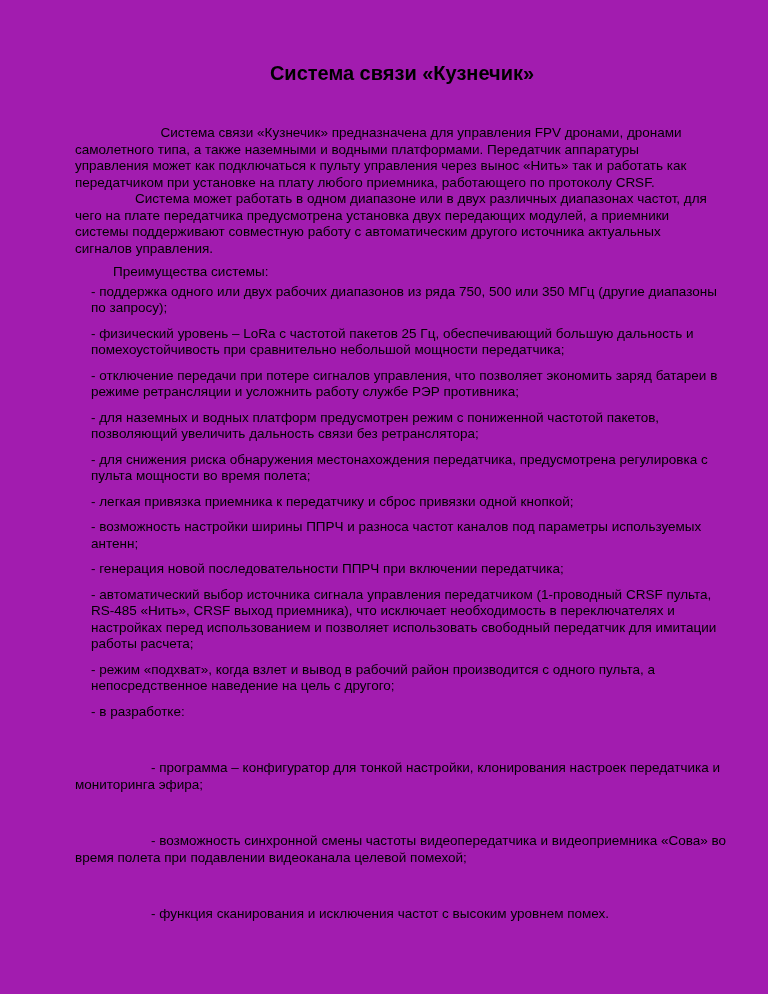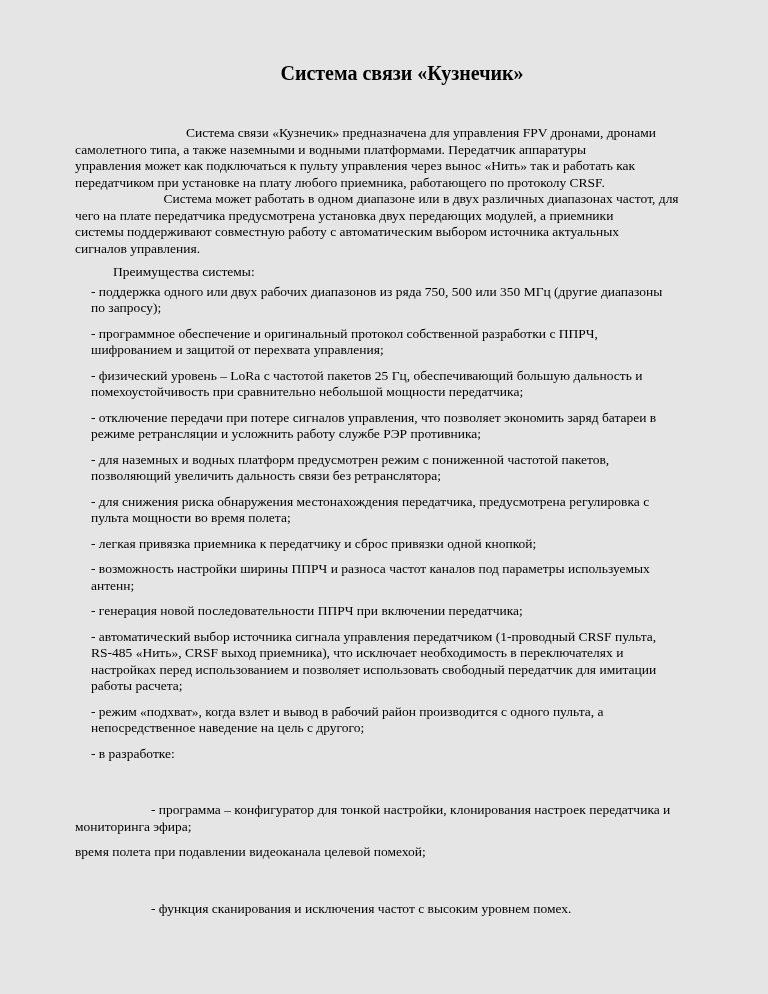--- a/index.html
+++ b/index.html
@@ -1,25 +1,25 @@
 <!DOCTYPE html>
 <html lang="ru"><head>
 <meta charset="utf-8">
 <style>
   html, body { margin: 0; padding: 0; background: #ffffff; }
   .page {
     position: relative;
     width: 768px;
     height: 994px;
     box-sizing: border-box;
-    background: #e5e5e5;
+    background: #a21caf;
     color: #000000;
     overflow: hidden;
     padding: 62px 39px 0 75px;
-    font-family: Liberation Serif, serif;
+    font-family: Liberation Sans, sans-serif;
     font-size: 13.5px;
     line-height: 16.5px;
   }
   .doc-title {
     font-size: 20px;
     line-height: 23px;
     font-weight: bold;
     text-align: center;
     margin: 0 0 40px 0;
   }
@@ -40,33 +40,29 @@
   <div>
       <div class="para paragraph">
         <span class="line first">Система связи «Кузнечик» предназначена для управления FPV дронами, дронами</span>
         <span class="line">самолетного типа, а также наземными и водными платформами. Передатчик аппаратуры</span>
         <span class="line">управления может как подключаться к пульту управления через вынос «Нить» так и работать как</span>
         <span class="line">передатчиком при установке на плату любого приемника, работающего по протоколу CRSF.</span>
       </div>
       <div class="para paragraph">
         <span class="line first">Система может работать в одном диапазоне или в двух различных диапазонах частот, для</span>
         <span class="line">чего на плате передатчика предусмотрена установка двух передающих модулей, а приемники</span>
-        <span class="line">системы поддерживают совместную работу с автоматическим выбором источника актуальных</span>
+        <span class="line">системы поддерживают совместную работу с автоматическим другого источника актуальных</span>
         <span class="line">сигналов управления.</span>
       </div>
       <div class="para heading">
         <span class="line first">Преимущества системы:</span>
       </div>
       <div class="para bullet">
         <span class="line first">- поддержка одного или двух рабочих диапазонов из ряда 750, 500 или 350 МГц (другие диапазоны</span>
         <span class="line">по запросу);</span>
-      </div>
-      <div class="para bullet">
-        <span class="line first">- программное обеспечение и оригинальный протокол собственной разработки с ППРЧ,</span>
-        <span class="line">шифрованием и защитой от перехвата управления;</span>
       </div>
       <div class="para bullet">
         <span class="line first">- физический уровень – LoRa с частотой пакетов 25 Гц, обеспечивающий большую дальность и</span>
         <span class="line">помехоустойчивость при сравнительно небольшой мощности передатчика;</span>
       </div>
       <div class="para bullet">
         <span class="line first">- отключение передачи при потере сигналов управления, что позволяет экономить заряд батареи в</span>
         <span class="line">режиме ретрансляции и усложнить работу службе РЭР противника;</span>
       </div>
       <div class="para bullet">
@@ -98,19 +94,20 @@
         <span class="line">непосредственное наведение на цель с другого;</span>
       </div>
       <div class="para bullet">
         <span class="line first">- в разработке:</span>
       </div>
       <div class="para sub-bullet">
         <span class="line first">- программа – конфигуратор для тонкой настройки, клонирования настроек передатчика и</span>
         <span class="line">мониторинга эфира;</span>
       </div>
       <div class="para sub-bullet">
+        <span class="line first">- возможность синхронной смены частоты видеопередатчика и видеоприемника «Сова» во</span>
         <span class="line">время полета при подавлении видеоканала целевой помехой;</span>
       </div>
       <div class="para sub-bullet">
         <span class="line first">- функция сканирования и исключения частот с высоким уровнем помех.</span>
       </div>
     </div>
 </div>
 
 </body></html>

